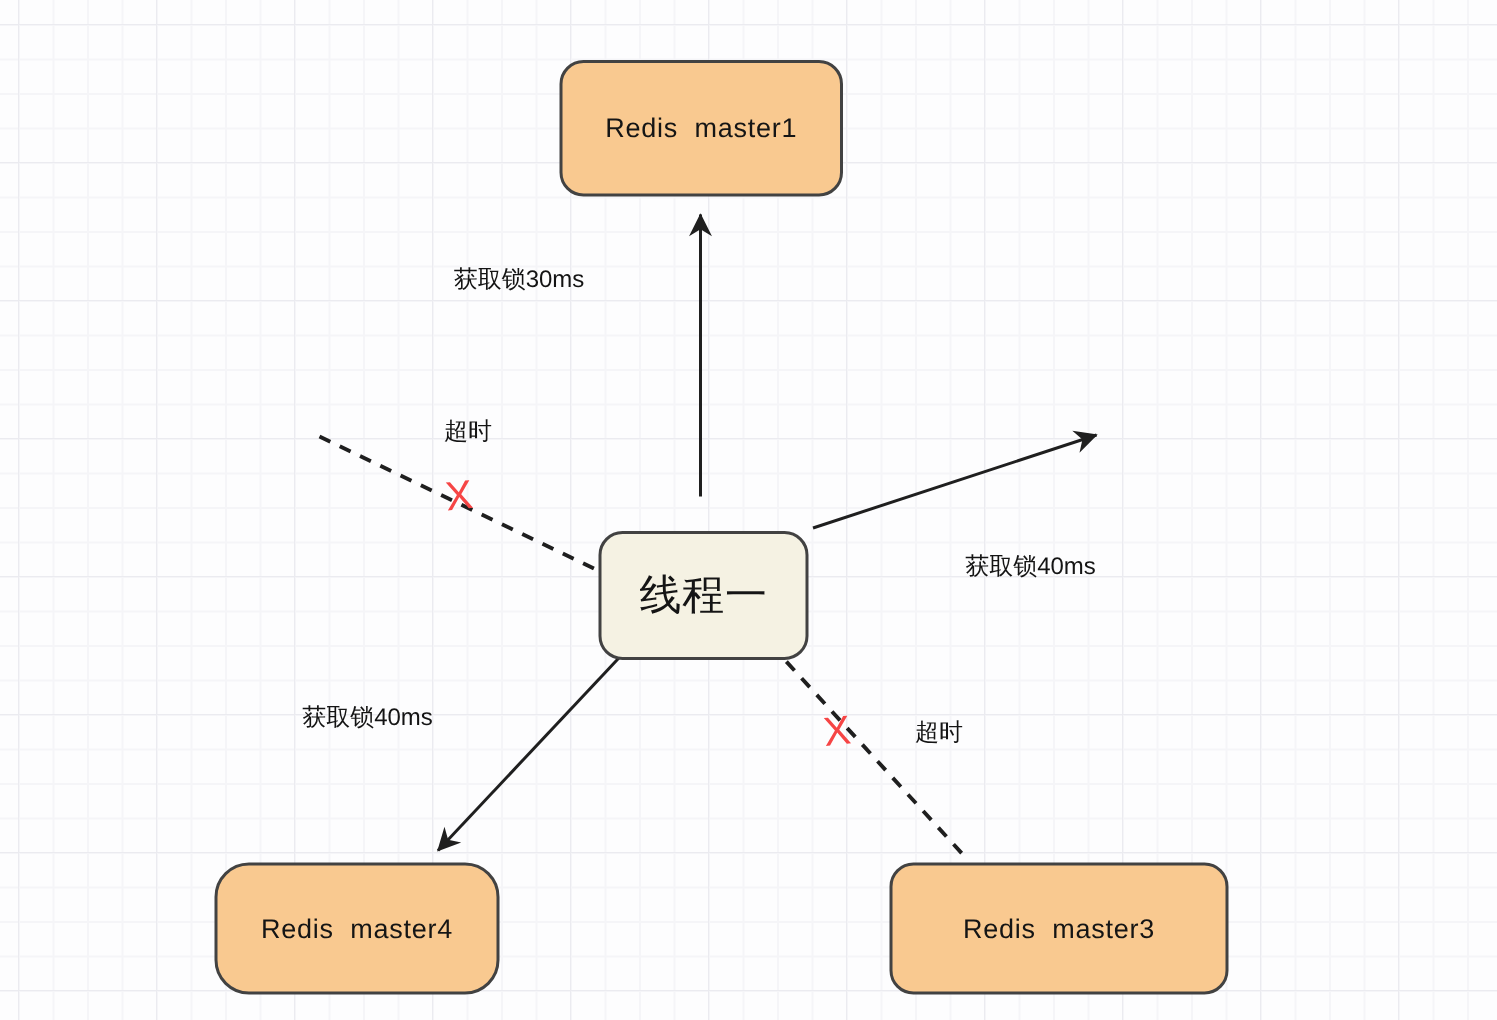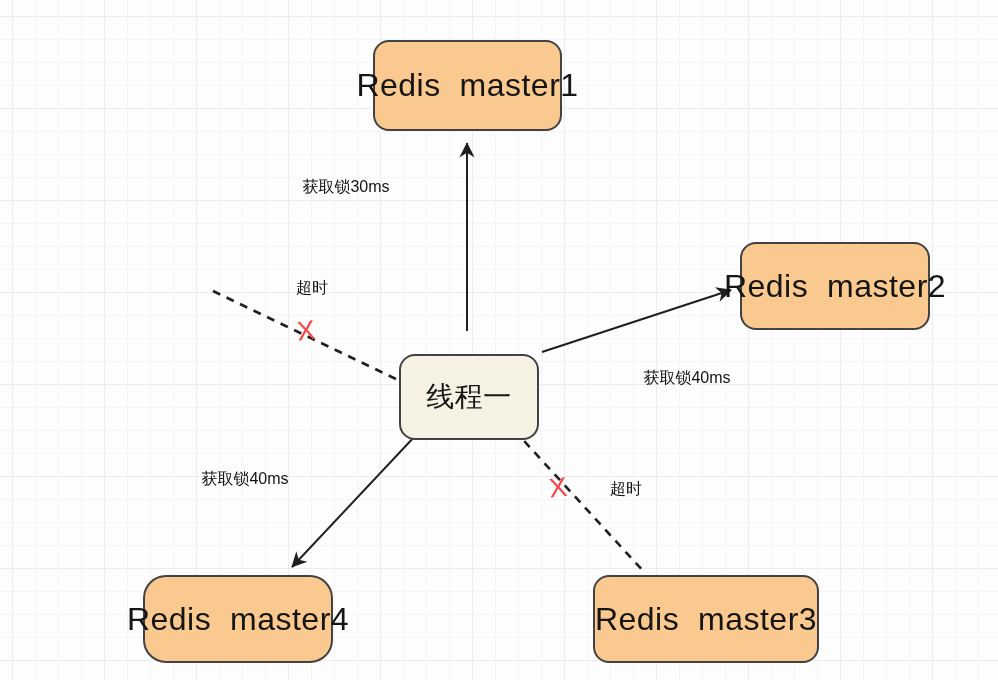--- a/index.html
+++ b/index.html
@@ -42,21 +42,21 @@
     border: 2.5px solid var(--node-border, #424242);
     border-radius: 16px;
     display: flex;
     align-items: center;
     justify-content: center;
     color: #151515;
   }
   .node.master { background: var(--node-fill, #f9c990); }
   .node.thread { background: var(--thread-fill, #f5f2e3); margin-top: 22px; }
   .node-label {
-    font-size: 32px;
+    font-size: 18px;
     white-space: pre;
     letter-spacing: 0.5px;
   }
   .node.thread .node-label { font-size: 28px; }
   .edge-label {
     position: absolute;
     transform: translate(-50%, -50%);
     font-size: 16px;
     color: #141414;
     white-space: pre;
@@ -84,23 +84,20 @@
     <line class="edge-line" x1="542" y1="352" x2="731" y2="290" marker-end="url(#arrowhead)"></line>
     <line class="edge-line" x1="432" y1="418" x2="292" y2="567" marker-end="url(#arrowhead)"></line>
     <line class="edge-line dashed" x1="213" y1="291" x2="398" y2="380"></line>
     <line class="edge-line dashed" x1="504" y1="419" x2="645" y2="573"></line>
   </svg>
 
   <div class="node master" style="left:373px; top:40px; width:189px; height:91px;">
     <span class="node-label">Redis  master1</span>
   </div>
 
-  <div class="node master" style="left:740px; top:242px; width:190px; height:88px;">
-    <span class="node-label">Redis  master2</span>
-  </div>
 
   <div class="node master" style="left:593px; top:575px; width:226px; height:88px;">
     <span class="node-label">Redis  master3</span>
   </div>
 
   <div class="node master" style="left:143px; top:575px; width:190px; height:88px;border-radius:23px;">
     <span class="node-label">Redis  master4</span>
   </div>
 
 

